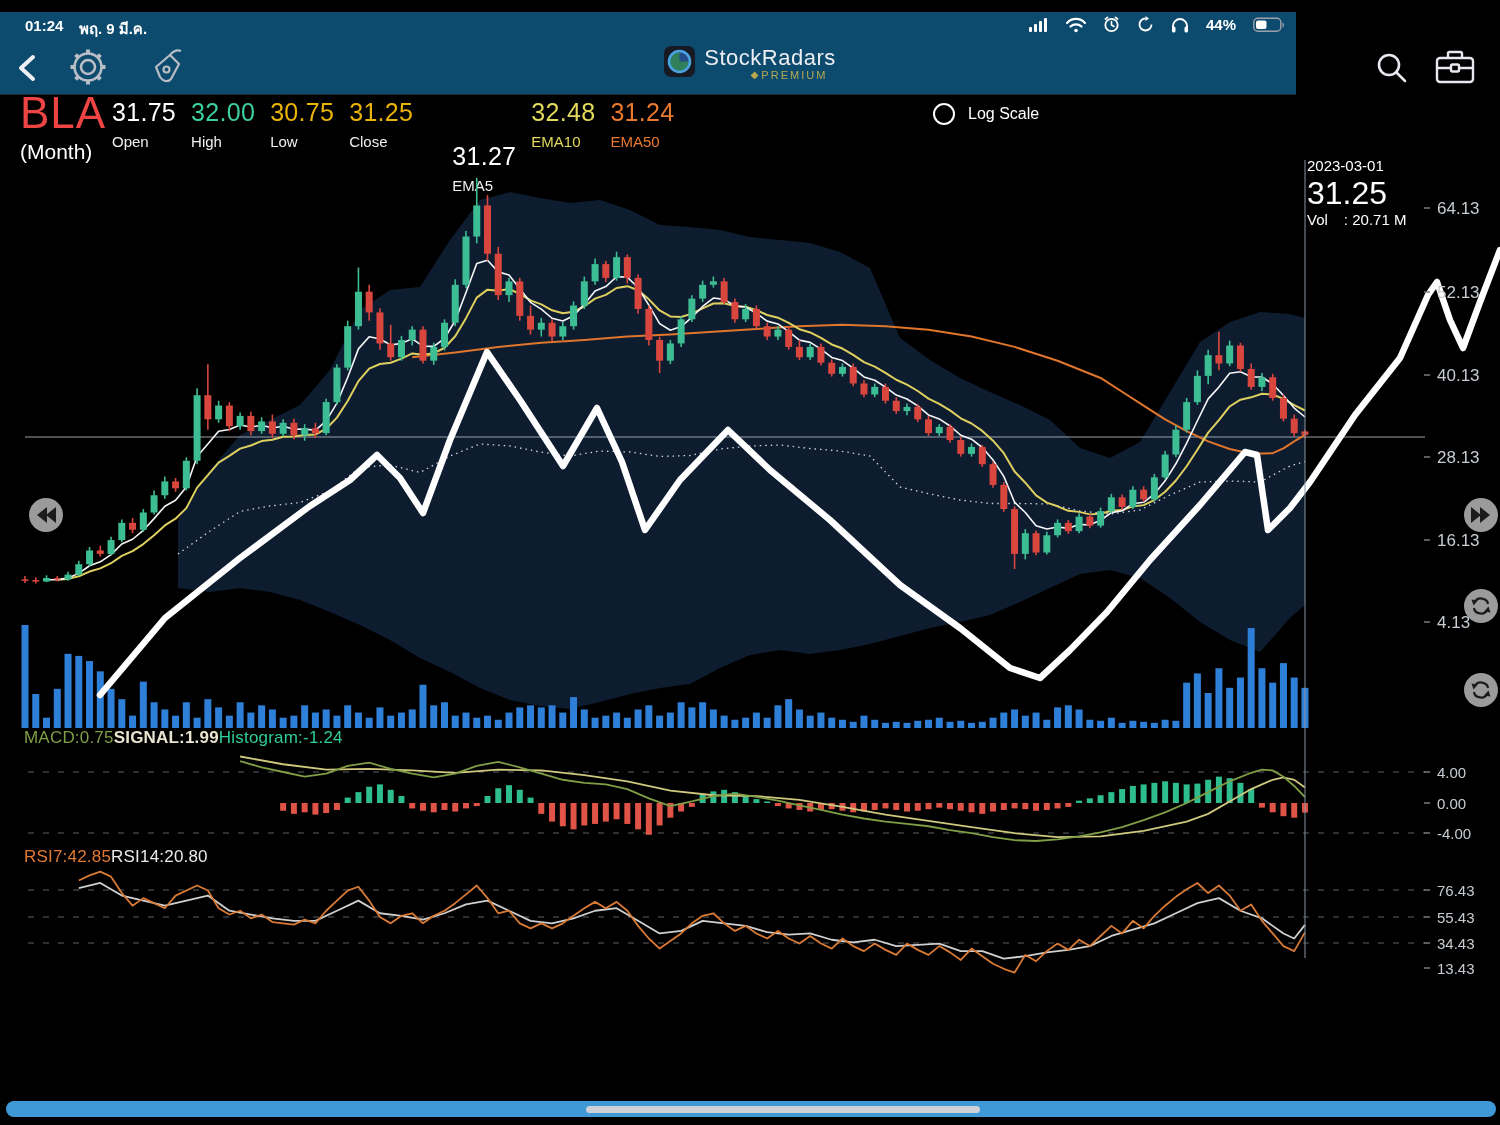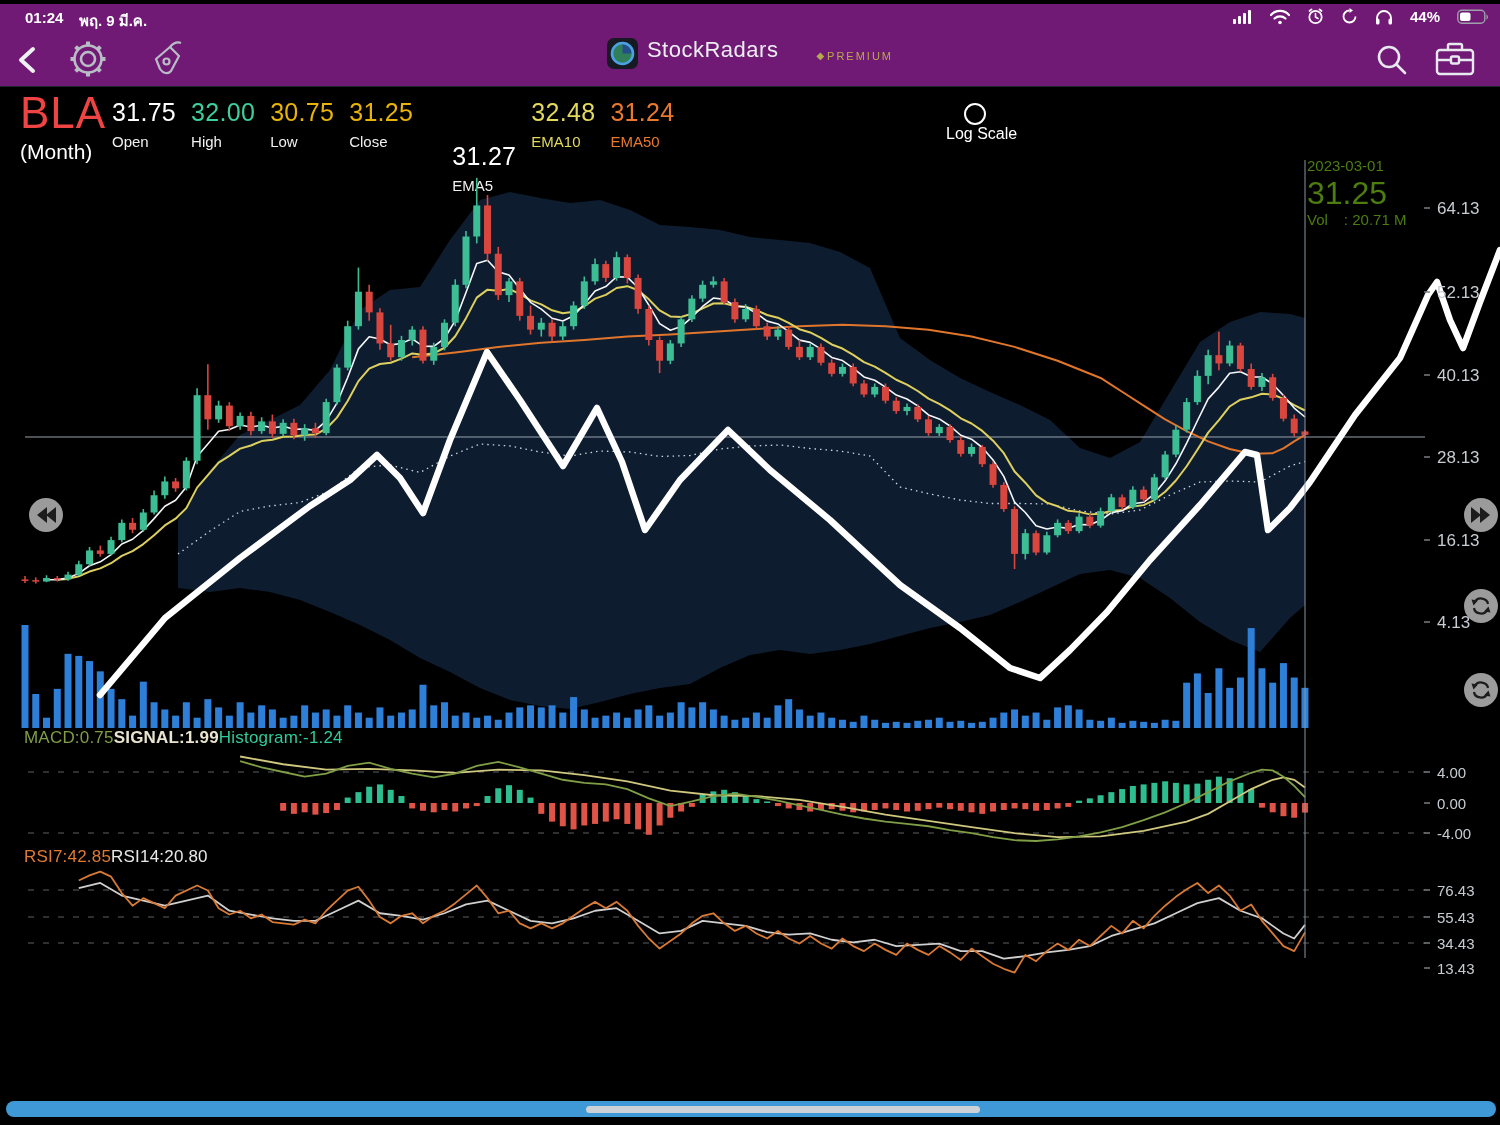--- a/index.html
+++ b/index.html
@@ -1,49 +1,49 @@
 <!DOCTYPE html>
 <html><head>
 <meta charset="utf-8">
 <style>
   html,body{margin:0;padding:0;background:#111;}
   .screen{position:relative;width:1500px;height:1125px;background:#000;overflow:hidden;
           font-family:"Liberation Sans",sans-serif;-webkit-font-smoothing:antialiased;}
   
-  .topbar{position:absolute;top:4px;left:0;width:1500px;height:82px;background:#701a75;border-bottom:1px solid #22252c;}
+  .topbar{position:absolute;top:12px;left:0;width:1296px;height:82px;background:#0c4a6e;border-bottom:1px solid #22252c;}
   .status-time{position:absolute;top:5px;left:25px;color:#fff;font-size:15px;font-weight:bold;}
   .status-date{position:absolute;top:5px;left:79px;color:#fff;font-size:15px;font-weight:bold;}
   .status-right{position:absolute;top:4px;right:10px;display:flex;align-items:center;gap:17px;}
   .status-right svg{display:block;}
   .battery-pct{color:#fff;font-size:15px;font-weight:bold;}
   .navicon{position:absolute;cursor:pointer;}
   .logo-wrap{position:absolute;top:34px;left:0;width:1500px;display:flex;justify-content:center;}
   .logo-inner{display:flex;align-items:flex-start;gap:9px;}
-  .logo-text-col{display:flex;flex-direction:row;align-items:flex-end;}
+  .logo-text-col{display:flex;flex-direction:column;align-items:center;}
   .logo-title{color:#eceef2;font-size:22px;letter-spacing:.5px;line-height:24px;}
   .logo-premium{display:flex;align-items:center;gap:3px;margin-left:38px;margin-top:-1px;}
   .logo-premium .diamond{color:#b8a94e;font-size:10px;line-height:10px;}
   .logo-premium .ptxt{color:#b8a94e;font-size:11px;letter-spacing:2px;}
   
   .symbol{position:absolute;left:20px;top:88px;color:#ef4444;font-size:44px;letter-spacing:1px;}
   .timeframe{position:absolute;left:20px;top:140px;color:#fff;font-size:21px;}
   .fields{position:absolute;left:112px;top:98px;display:flex;align-items:flex-start;}
   .field{text-align:left;margin-right:15px;}
   .field .val{font-size:25px;letter-spacing:.3px;}
   .field .lab{font-size:15px;margin-top:6px;color:#f0f0f0;}
   .gap-l{margin-left:24px;margin-top:44px;}
   .c-white{color:#fff}.c-green{color:#3ecf9e}.c-red{color:#eab308}
   .c-yellow{color:#e3d95c}.c-orange{color:#e8792e}
   .lab-yellow{color:#e3d95c !important}.lab-orange{color:#e8792e !important}
   
-  .logscale{position:absolute;left:933px;top:103px;display:flex;align-items:center;cursor:pointer;flex-direction:column;}
+  .logscale{position:absolute;left:933px;top:103px;display:flex;align-items:center;cursor:pointer;}
   .radio{width:18px;height:18px;border:2px solid #fff;border-radius:50%;}
   .logscale .txt{color:#fff;font-size:16px;margin-left:13px;}
   
-  .xinfo{position:absolute;left:1307px;top:157px;color:#4d7c0f;}
+  .xinfo{position:absolute;left:1307px;top:157px;color:#ffffff;}
   .xinfo .d{font-size:15px;}
   .xinfo .p{font-size:32px;margin-top:2px;line-height:34px;}
   .xinfo .v{font-size:15px;margin-top:1px;display:flex;}
   .xinfo .v .vl{margin-right:16px;}
   
   .legend{position:absolute;left:24px;font-size:17px;letter-spacing:.2px;}
   .lg-macd{top:728px;}
   .lg-rsi{top:847px;}
   .t-macd{color:#7f9e45}.t-sig{color:#e8e4cf;font-weight:bold}.t-hist{color:#2ecc9a}
   .t-rsi7{color:#e07a33}.t-rsi14{color:#e8e8e8}

